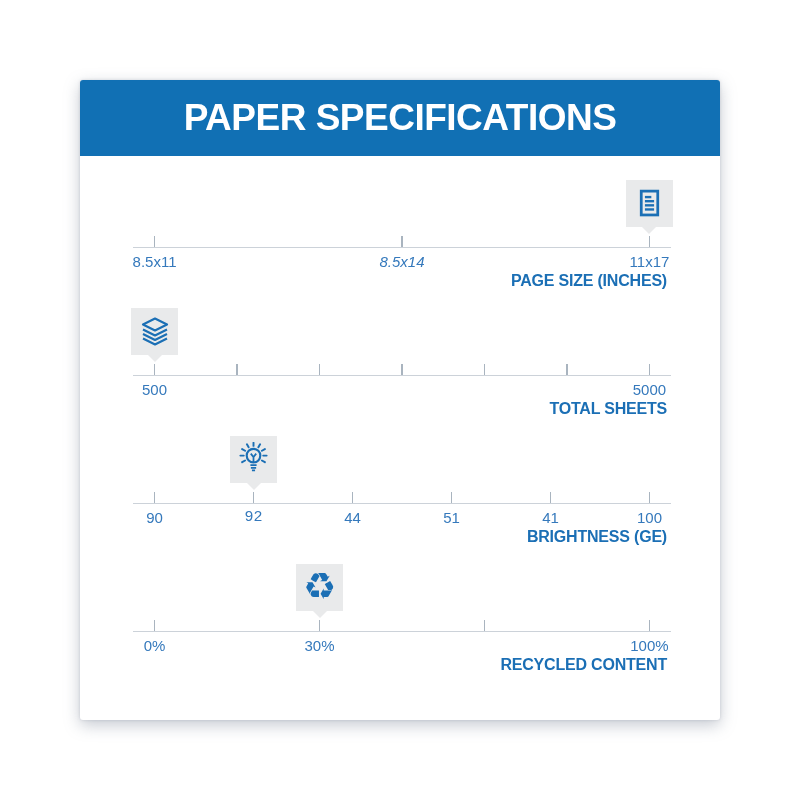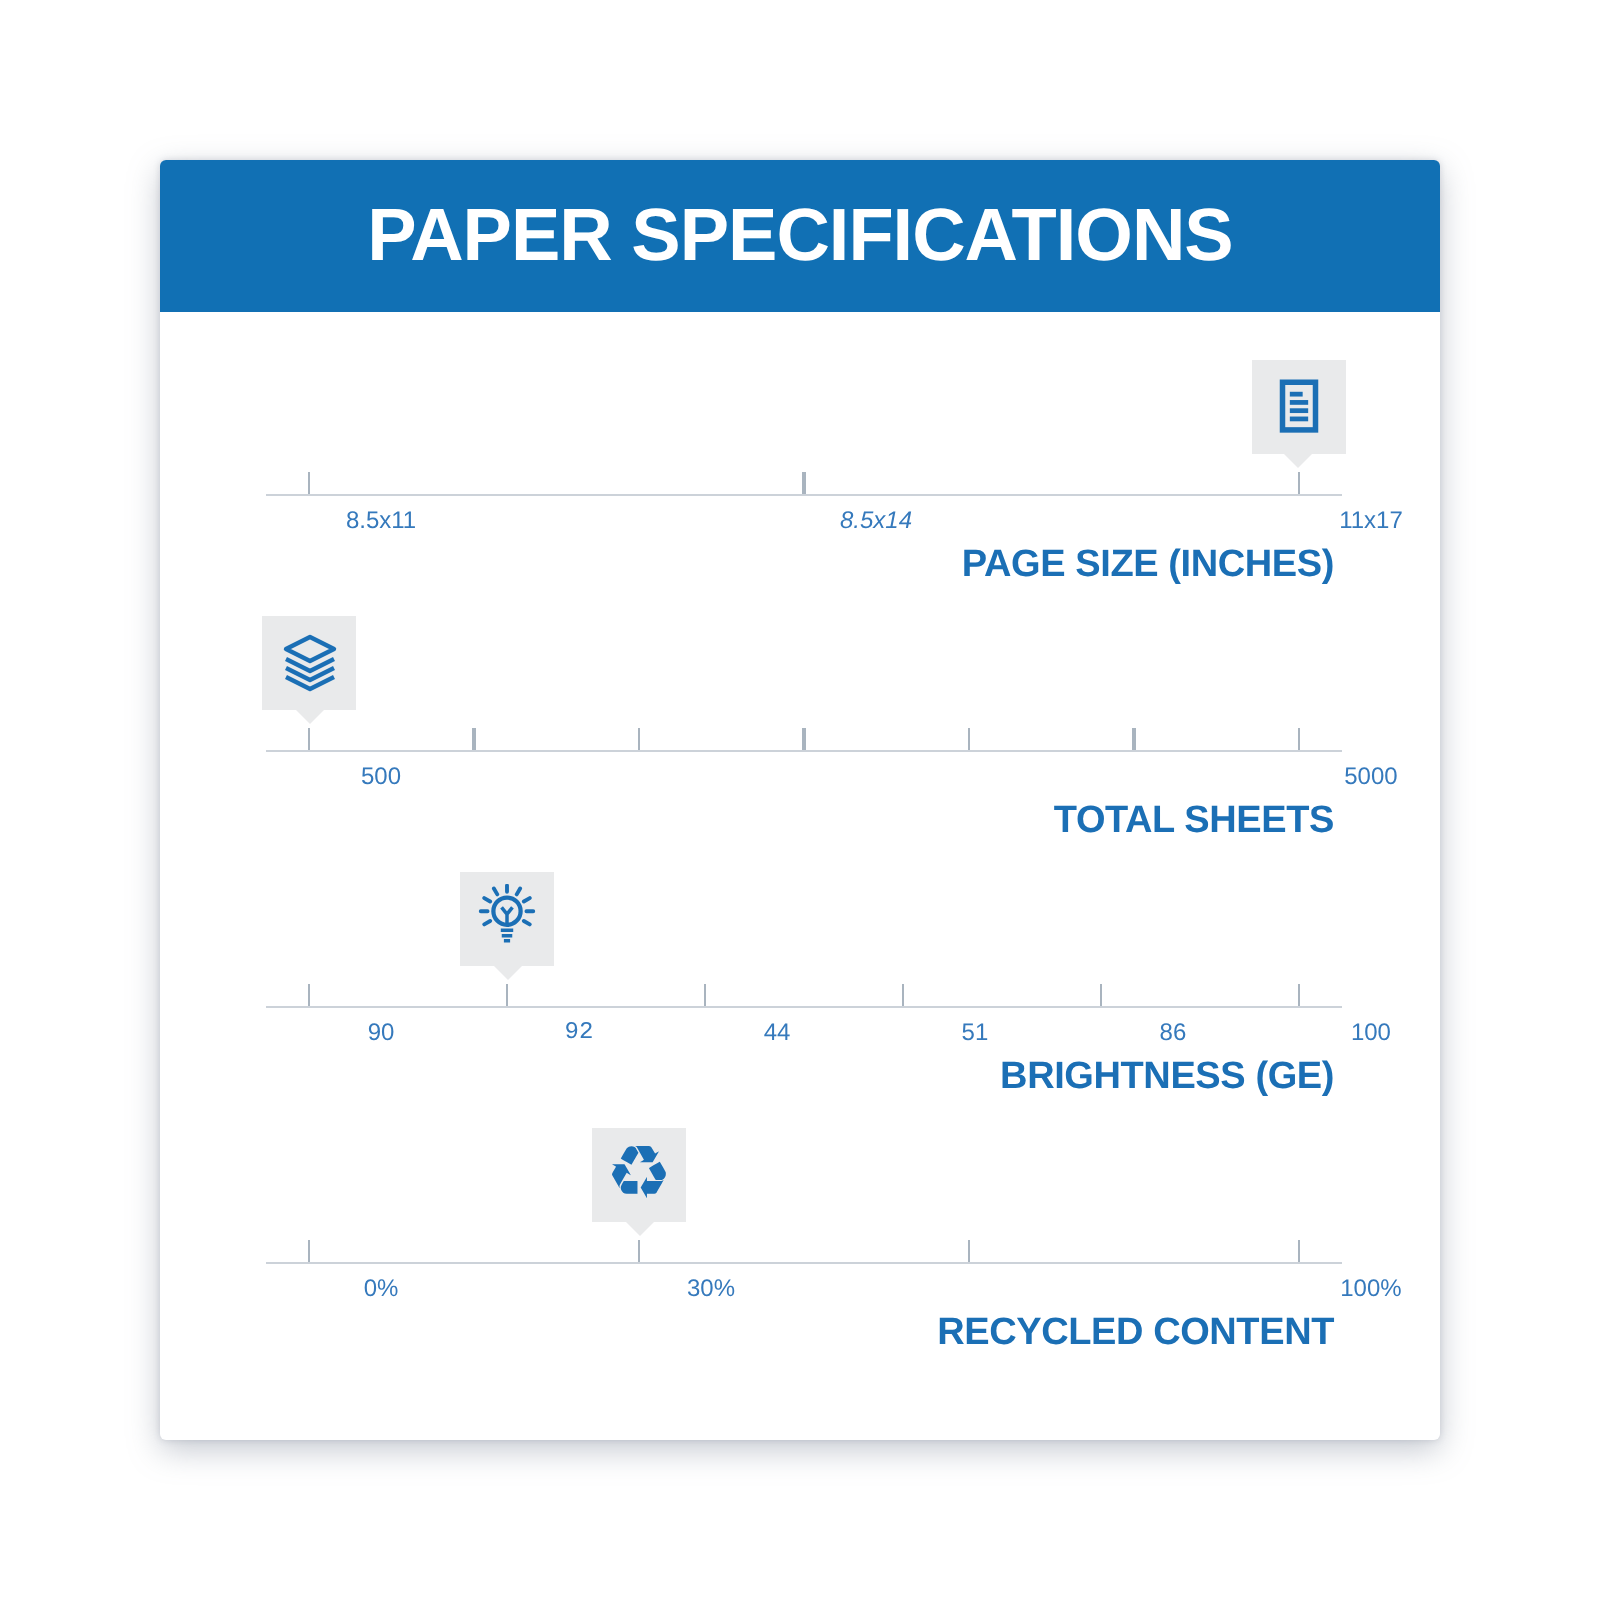--- a/index.html
+++ b/index.html
@@ -31,36 +31,36 @@
   .track{
     position:absolute;left:53px;right:49px;top:0;height:69px;
     border-bottom:1px solid var(--axis,#ccd2d9);
   }
   .tick{
     position:absolute;bottom:0;width:1.5px;height:11px;margin-left:-.75px;
     background:var(--tick,#a9b4bf);
   }
   .tick-label{
     position:absolute;top:calc(100% + 6px);transform:translateX(-50%);
-    color:var(--label,#3579bc);font-size:12px;white-space:nowrap;margin-left:36px;
+    color:var(--label,#3579bc);font-size:15px;white-space:nowrap;
   }
   .marker{
     position:absolute;bottom:20px;width:47px;height:47px;margin-left:-23.5px;
     background:var(--marker,#e9eaeb);
     display:flex;align-items:center;justify-content:center;
     color:var(--icon,#1b6fb5);
   }
   .marker::after{
     content:"";position:absolute;top:100%;left:50%;margin-left:-7px;
     border:7px solid transparent;border-top-color:var(--marker,#e9eaeb);border-bottom-width:0;
   }
   .marker svg{display:block;}
   .scale-title{
     position:absolute;right:53px;top:94px;
-    color:var(--title,#1b6fb5);font-size:19px;font-weight:bold;letter-spacing:-.2px;white-space:nowrap;
+    color:var(--title,#1b6fb5);font-size:16px;font-weight:bold;letter-spacing:-.2px;white-space:nowrap;
   }
   .recycle-glyph{
     font-family:"DejaVu Sans",sans-serif;
     font-size:37px;line-height:1;display:block;margin-top:-2px;
   }
 </style>
 </head>
 <body>
 
 <div class="card">
@@ -114,21 +114,21 @@
         <div class="track">
           <div class="tick" style="left: 4%;"></div>
           <div class="tick-label" style="left: 4%;">90</div>
           <div class="tick" style="left: 22.4%;"></div>
           <div class="tick-label" style="left: 22.4%; font-family: Liberation Mono, monospace;">92</div>
           <div class="tick" style="left: 40.8%;"></div>
           <div class="tick-label" style="left: 40.8%;">44</div>
           <div class="tick" style="left: 59.2%;"></div>
           <div class="tick-label" style="left: 59.2%;">51</div>
           <div class="tick" style="left: 77.6%;"></div>
-          <div class="tick-label" style="left: 77.6%;">86</div>
+          <div class="tick-label" style="left: 77.6%;">41</div>
           <div class="tick" style="left: 96%;"></div>
           <div class="tick-label" style="left: 96%;">100</div>
           <div class="marker" style="left: 22.4%;">
             <svg width="35" height="35" viewBox="0 0 36 36" fill="none" stroke="currentColor">
               <circle cx="18" cy="14" r="7" stroke-width="2.2"></circle>
               <path d="M15.2 12 L18 15.5 L20.8 12 M18 15.5 V20.5" stroke-width="1.8"></path>
               <path d="M14.8 23.8 h6.4 M15.3 26.6 h5.4 M16.4 29.2 h3.2" stroke-width="1.8"></path>
               <path stroke-width="2" stroke-linecap="round" d="M28 14 H31.5 M26.66 9 L29.69 7.25 M23 5.34 L24.75 2.31 M18 4 V0.8 M13 5.34 L11.25 2.31 M9.34 9 L6.31 7.25 M8 14 H4.5 M9.34 19 L6.31 20.75 M26.66 19 L29.69 20.75"></path>
             </svg>
           </div>

